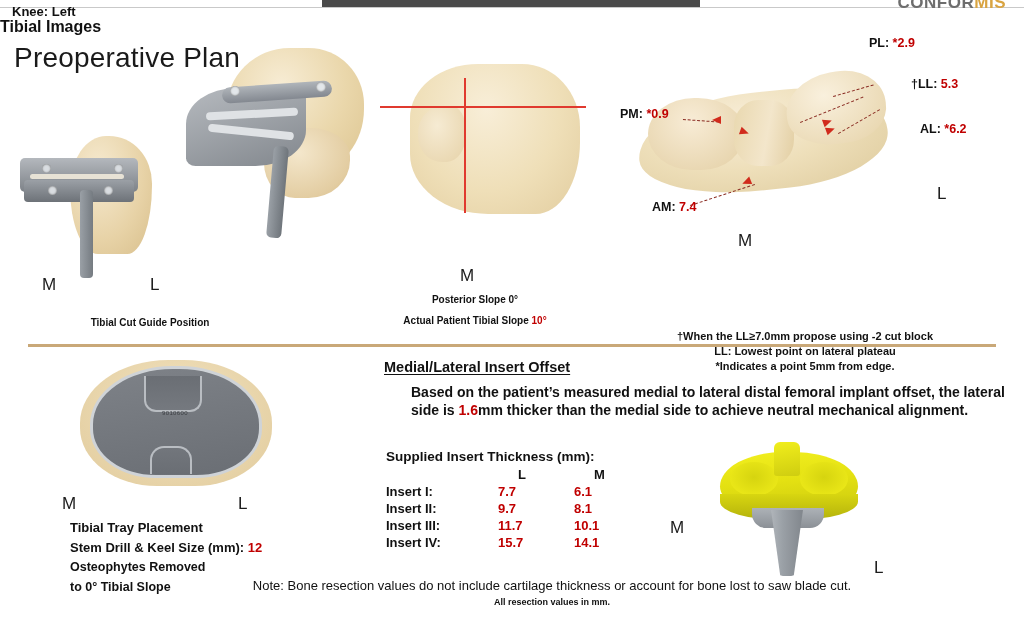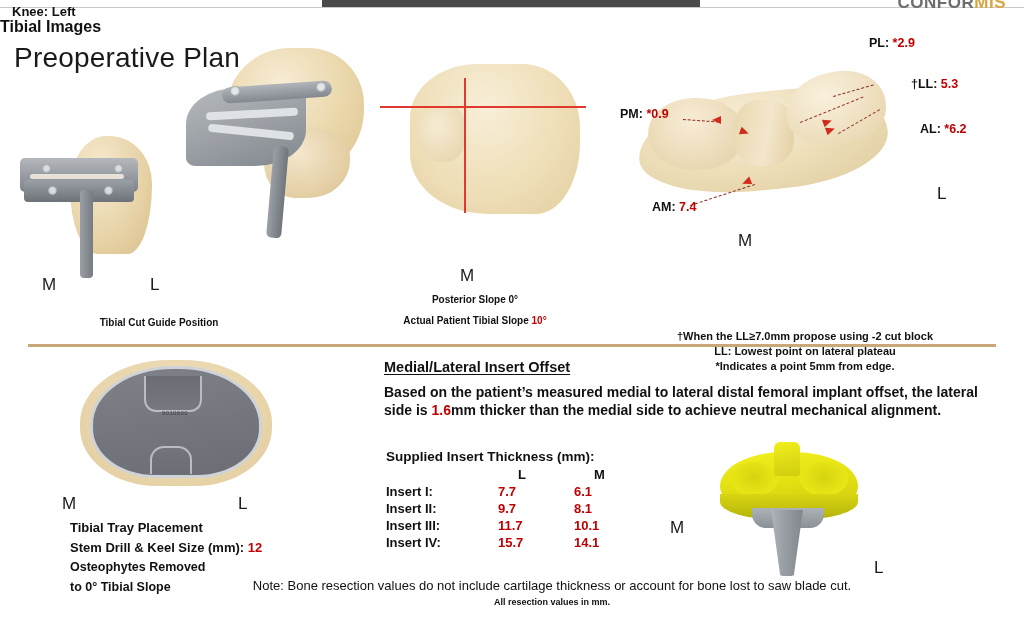--- a/index.html
+++ b/index.html
@@ -235,21 +235,21 @@
     background: linear-gradient(180deg,#adb2b7,#8b9096);
     border-radius: 0 0 14px 14px;
   }
 
   
   .blk { position: absolute; }
   .h-under {
     font-size: 14.5px; font-weight: 700; text-decoration: underline;
     text-underline-offset: 2px;
   }
-  .para { font-size: 14px; font-weight: 700; line-height: 1.3; }
+  .para { font-size: 14px; font-weight: 700; line-height: 1.3; margin-left: 27px; }
   .tbl-title { font-size: 13.5px; font-weight: 700; }
   table.inserts { border-collapse: collapse; font-size: 13px; font-weight: 700; }
   table.inserts td { padding: 1px 0; }
   table.inserts td.lbl { width: 112px; text-align: left; }
   table.inserts td.v { width: 76px; text-align: left; color: #c00000; }
   table.inserts td.hdr { text-align: left; color: #111; }
   .leftlist { font-size: 12.5px; font-weight: 700; line-height: 1.55; }
   .leftlist .big { font-size: 13px; }
 </style>
 </head>
@@ -286,21 +286,21 @@
     <div class="arm"></div>
     <div class="arm2"></div>
     <div class="arm3"></div>
     <div class="hole" style="left:44px;top:38px;"></div>
     <div class="hole" style="left:130px;top:34px;"></div>
     <div class="stem2"></div>
   </div>
 
   <div class="ml-marker" style="left:42px; top:275px;">M</div>
   <div class="ml-marker" style="left:150px; top:275px;">L</div>
-  <div class="cap" style="left:0px; top:317px; width:300px;margin-left:9px;">Tibial Cut Guide Position</div>
+  <div class="cap" style="left:0px; top:317px; width:300px;">Tibial Cut Guide Position</div>
 
   <div class="render" id="tibLat">
     <div class="mass"></div>
     <div class="bump"></div>
   </div>
   <div class="xline" style="left:380px; top:106px; width:206px; height:2px;"></div>
   <div class="xline" style="left:464px; top:78px; width:2px; height:135px;"></div>
 
   <div class="ml-marker" style="left:460px; top:266px;">M</div>
   <div class="cap" style="left:350px; top:294px; width:250px;">Posterior Slope 0°</div>

